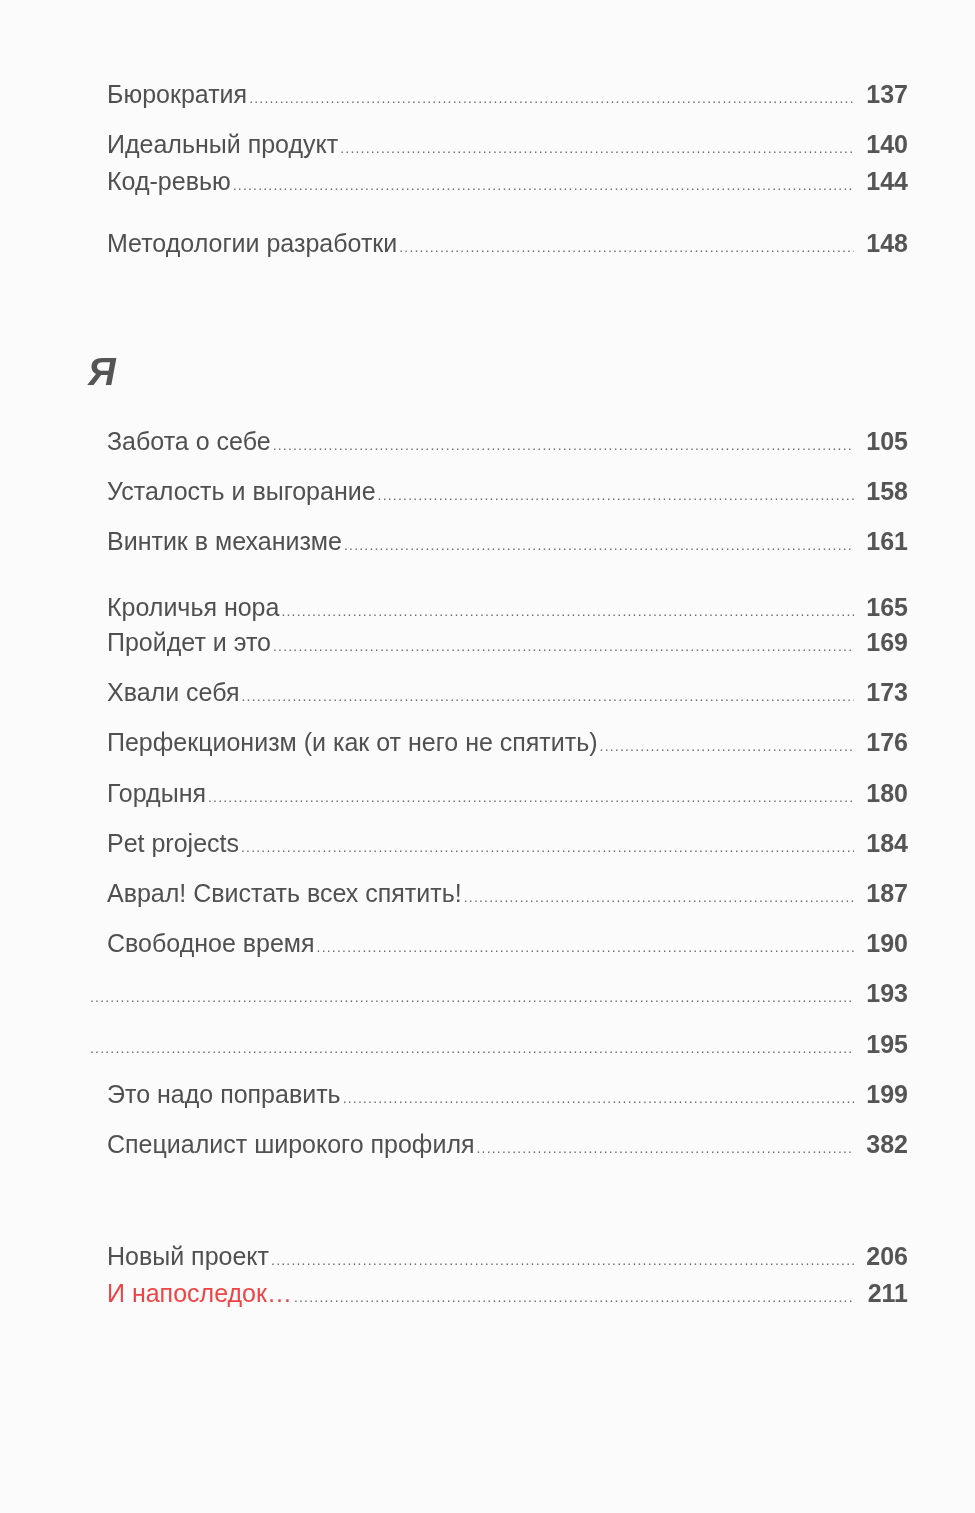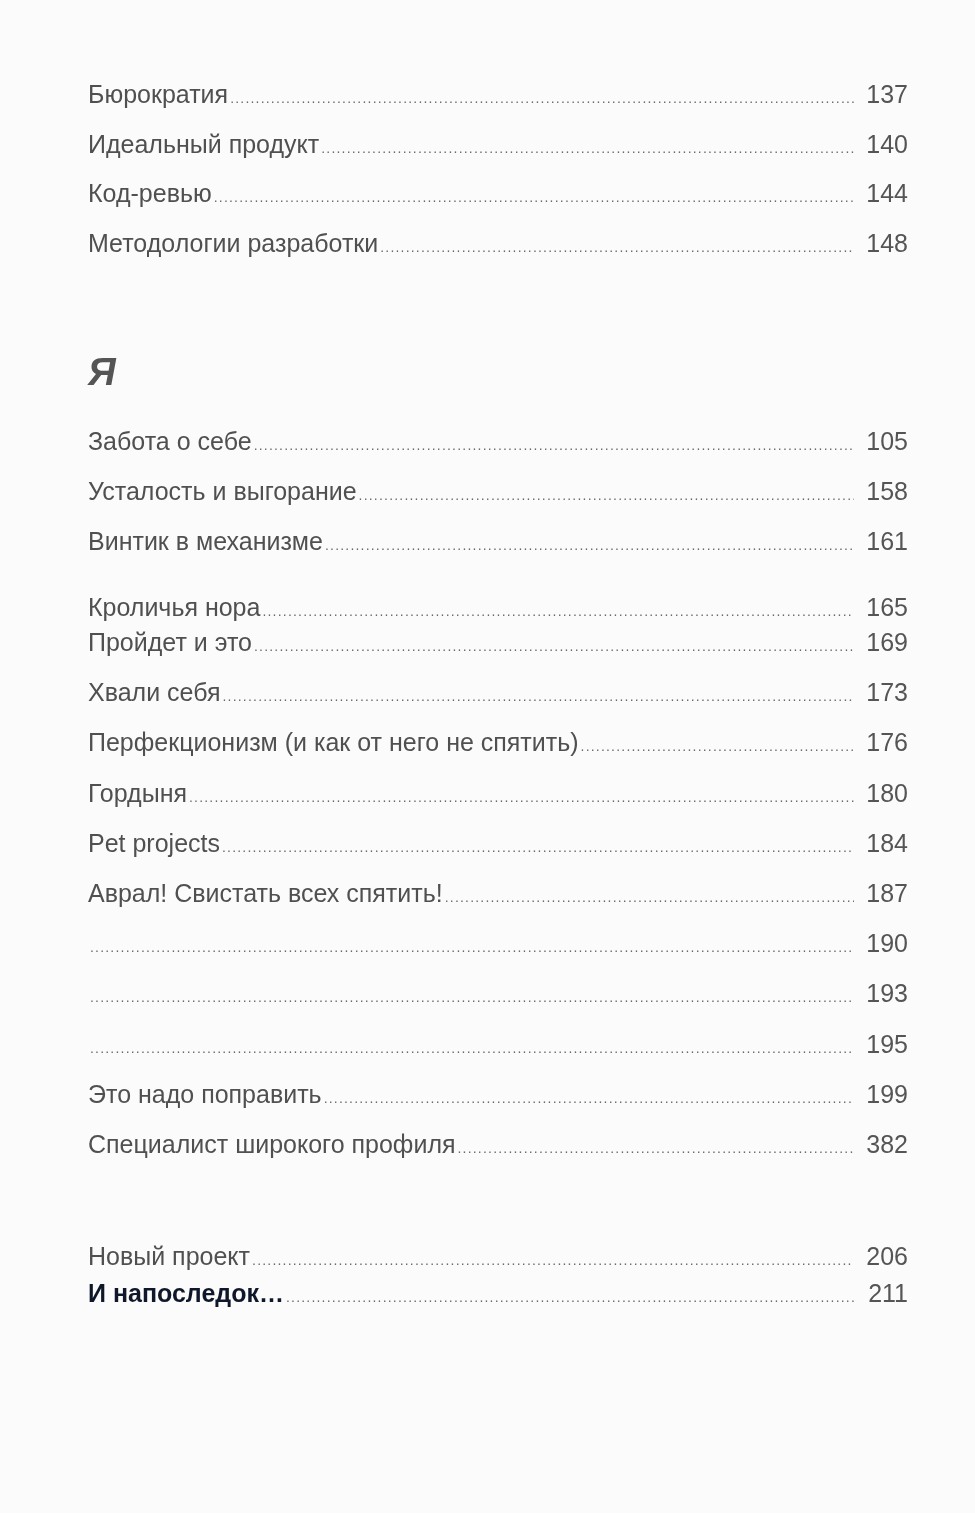--- a/index.html
+++ b/index.html
@@ -28,46 +28,47 @@
       height: 34px;
       display: flex;
       align-items: baseline;
       font-size: 25px;
       line-height: 34px;
     }
     .toc-title {
       white-space: nowrap;
       color: #505050;
       flex: 0 0 auto;
+      margin-left: 19px;
     }
     .toc-dots {
       flex: 1 1 auto;
       overflow: hidden;
       white-space: nowrap;
       color: #6a6a6a;
       font-size: 14px;
       letter-spacing: 1.2px;
       margin: 0 6px 0 2px;
       position: relative;
       top: 0;
     }
     .toc-dots::before {
       content: "................................................................................................................................................................................................................................................................";
     }
     .toc-page {
       flex: 0 0 auto;
-      font-weight: normal;
+      font-weight: bold;
       color: #555555;
       font-size: 25px;
       text-align: right;
       min-width: 48px;
     }
     .toc-row.bold .toc-title {
-      font-weight: bold;
-      color: #0f172a;
+      font-weight: normal;
+      color: #ef4444;
     }
     .section-heading {
       position: absolute;
       left: 0;
       font-size: 38px;
       font-weight: bold;
       font-style: italic;
       color: #555555;
       line-height: 40px;
     }
@@ -80,21 +81,21 @@
   <div class="toc-row" style="top:77px">
     <span class="toc-title">Бюрократия</span>
     <span class="toc-dots"></span>
     <span class="toc-page">137</span>
   </div>
   <div class="toc-row" style="top:127px">
     <span class="toc-title">Идеальный продукт</span>
     <span class="toc-dots"></span>
     <span class="toc-page">140</span>
   </div>
-  <div class="toc-row" style="top:176px">
+  <div class="toc-row" style="top:164px">
     <span class="toc-title">Код-ревью</span>
     <span class="toc-dots"></span>
     <span class="toc-page">144</span>
   </div>
   <div class="toc-row" style="top:226px">
     <span class="toc-title">Методологии разработки</span>
     <span class="toc-dots"></span>
     <span class="toc-page">148</span>
   </div>
 
@@ -144,20 +145,21 @@
     <span class="toc-title">Pet projects</span>
     <span class="toc-dots"></span>
     <span class="toc-page">184</span>
   </div>
   <div class="toc-row" style="top:876px">
     <span class="toc-title">Аврал! Свистать всех спятить!</span>
     <span class="toc-dots"></span>
     <span class="toc-page">187</span>
   </div>
   <div class="toc-row" style="top:926px">
+    <span class="toc-title">Свободное время</span>
     <span class="toc-dots"></span>
     <span class="toc-page">190</span>
   </div>
   <div class="toc-row" style="top:976px">
     <span class="toc-dots"></span>
     <span class="toc-page">193</span>
   </div>
   <div class="toc-row" style="top:1027px">
     <span class="toc-dots"></span>
     <span class="toc-page">195</span>

